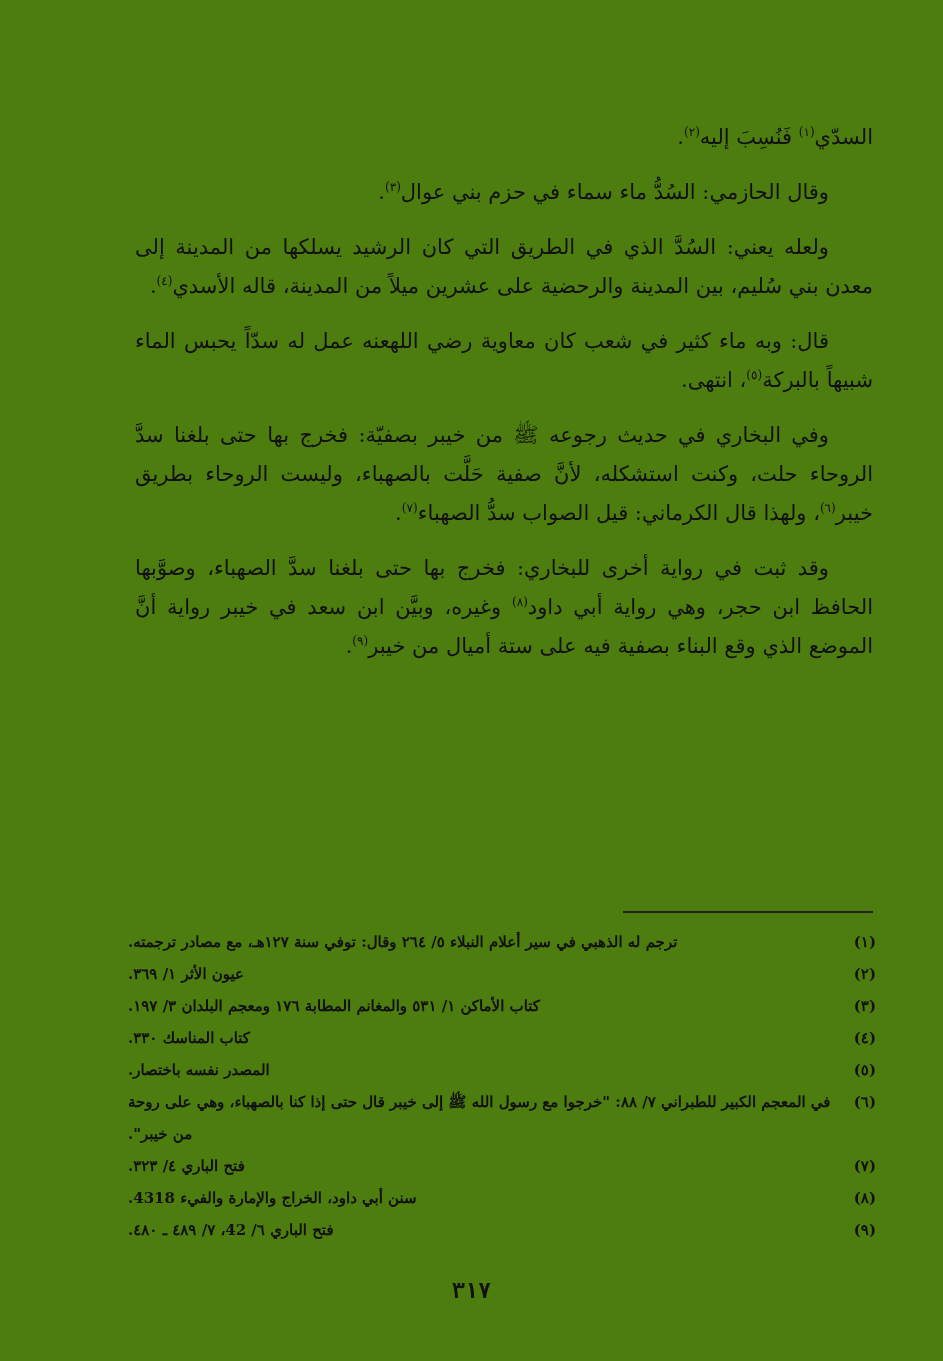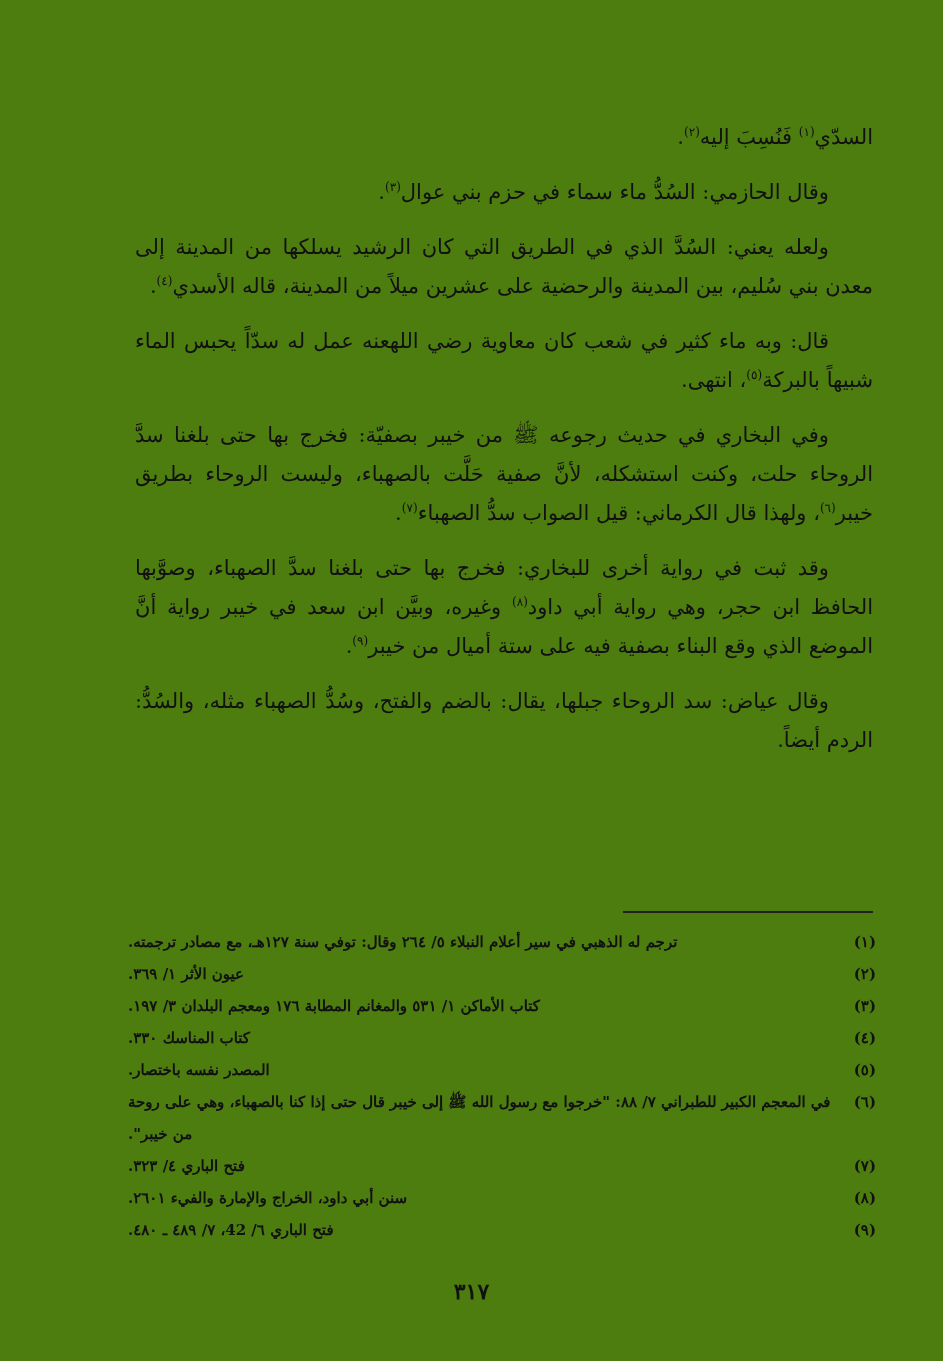--- a/index.html
+++ b/index.html
@@ -81,20 +81,21 @@
     }
     .page-number {
       position: absolute;
       left: 0;
       width: 943px;
       top: 1278px;
       text-align: center;
       font-size: 22px;
       font-weight: bold;
       direction: rtl;
+      font-family: Liberation Mono, monospace;
     }
   </style>
 </head>
 <body>
 
 <div class="page">
 
   <div class="body-text">
 
     <p class="para single">
@@ -115,23 +116,20 @@
 
 
     <p class="para indent">
       <span>وفي البخاري في حديث رجوعه ﷺ من خيبر بصفيّة: فخرج بها حتى بلغنا سدَّ الروحاء حلت، وكنت استشكله، لأنَّ صفية حَلَّت بالصهباء، وليست الروحاء بطريق خيبر</span><sup class="fn">(٦)</sup><span>، ولهذا قال الكرماني: قيل الصواب سدُّ الصهباء</span><sup class="fn">(٧)</sup><span>.</span>
     </p>
 
     <p class="para indent">
       <span>وقد ثبت في رواية أخرى للبخاري: فخرج بها حتى بلغنا سدَّ الصهباء، وصوَّبها الحافظ ابن حجر، وهي رواية أبي داود</span><sup class="fn">(٨)</sup><span> وغيره، وبيَّن ابن سعد في خيبر رواية أنَّ الموضع الذي وقع البناء بصفية فيه على ستة أميال من خيبر</span><sup class="fn">(٩)</sup><span>.</span>
     </p>
 
-    <p class="para indent">
-      <span>وقال عياض: سد الروحاء جبلها، يقال: بالضم والفتح، وسُدُّ الصهباء مثله، والسُدُّ: الردم أيضاً.</span>
-    </p>
 
   </div>
 
   <div class="footnote-rule"></div>
 
   <div class="footnotes">
     <div class="fn-item">
       <span class="fn-num">(١)</span>
       <span class="fn-text">ترجم له الذهبي في سير أعلام النبلاء ٥/ ٢٦٤ وقال: توفي سنة ١٢٧هـ، مع مصادر ترجمته.</span>
     </div>
@@ -154,21 +152,21 @@
     <div class="fn-item">
       <span class="fn-num">(٦)</span>
       <span class="fn-text">في المعجم الكبير للطبراني ٧/ ٨٨: "خرجوا مع رسول الله ﷺ إلى خيبر قال حتى إذا كنا بالصهباء، وهي على روحة من خيبر".</span>
     </div>
     <div class="fn-item">
       <span class="fn-num">(٧)</span>
       <span class="fn-text">فتح الباري ٤/ ٣٢٣.</span>
     </div>
     <div class="fn-item">
       <span class="fn-num">(٨)</span>
-      <span class="fn-text">سنن أبي داود، الخراج والإمارة والفيء ٢٦٠١.</span>
+      <span class="fn-text">سنن أبي داود، الخراج والإمارة والفيء 4318.</span>
     </div>
     <div class="fn-item">
       <span class="fn-num">(٩)</span>
       <span class="fn-text">فتح الباري ٦/ 42، ٧/ ٤٨٩ ـ ٤٨٠.</span>
     </div>
   </div>
 
   <div class="page-number">٣١٧</div>
 
 </div>

